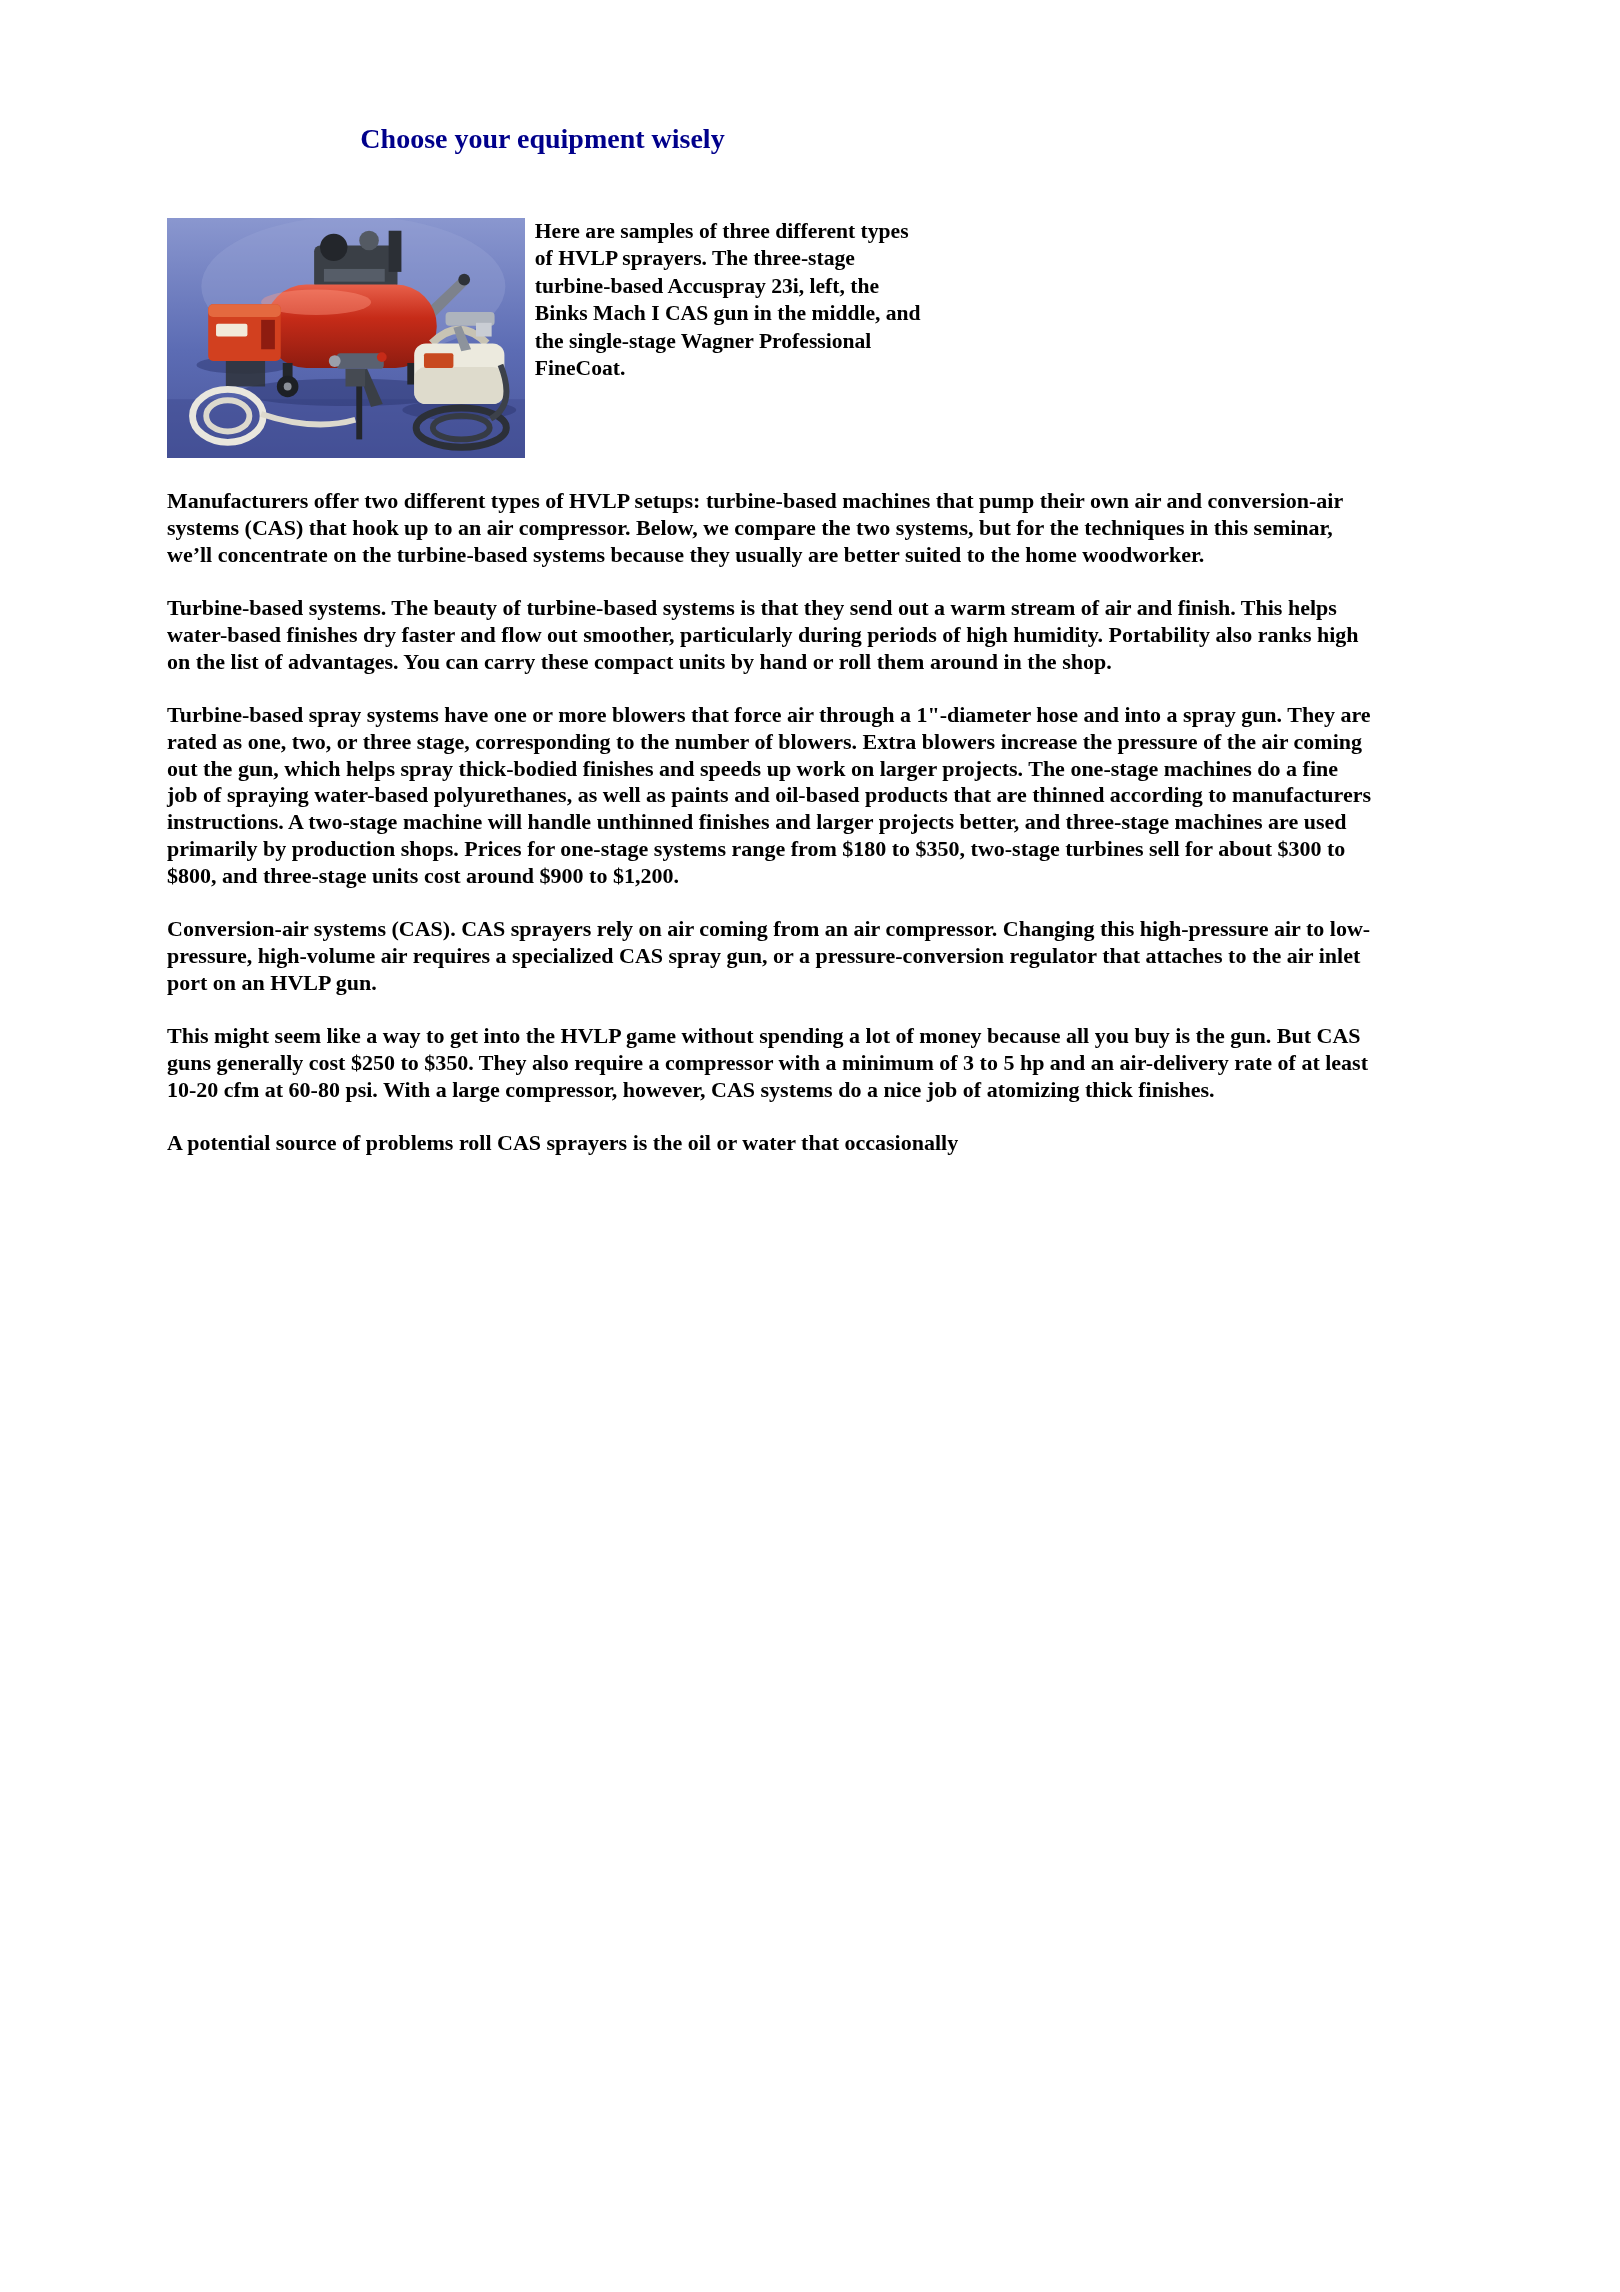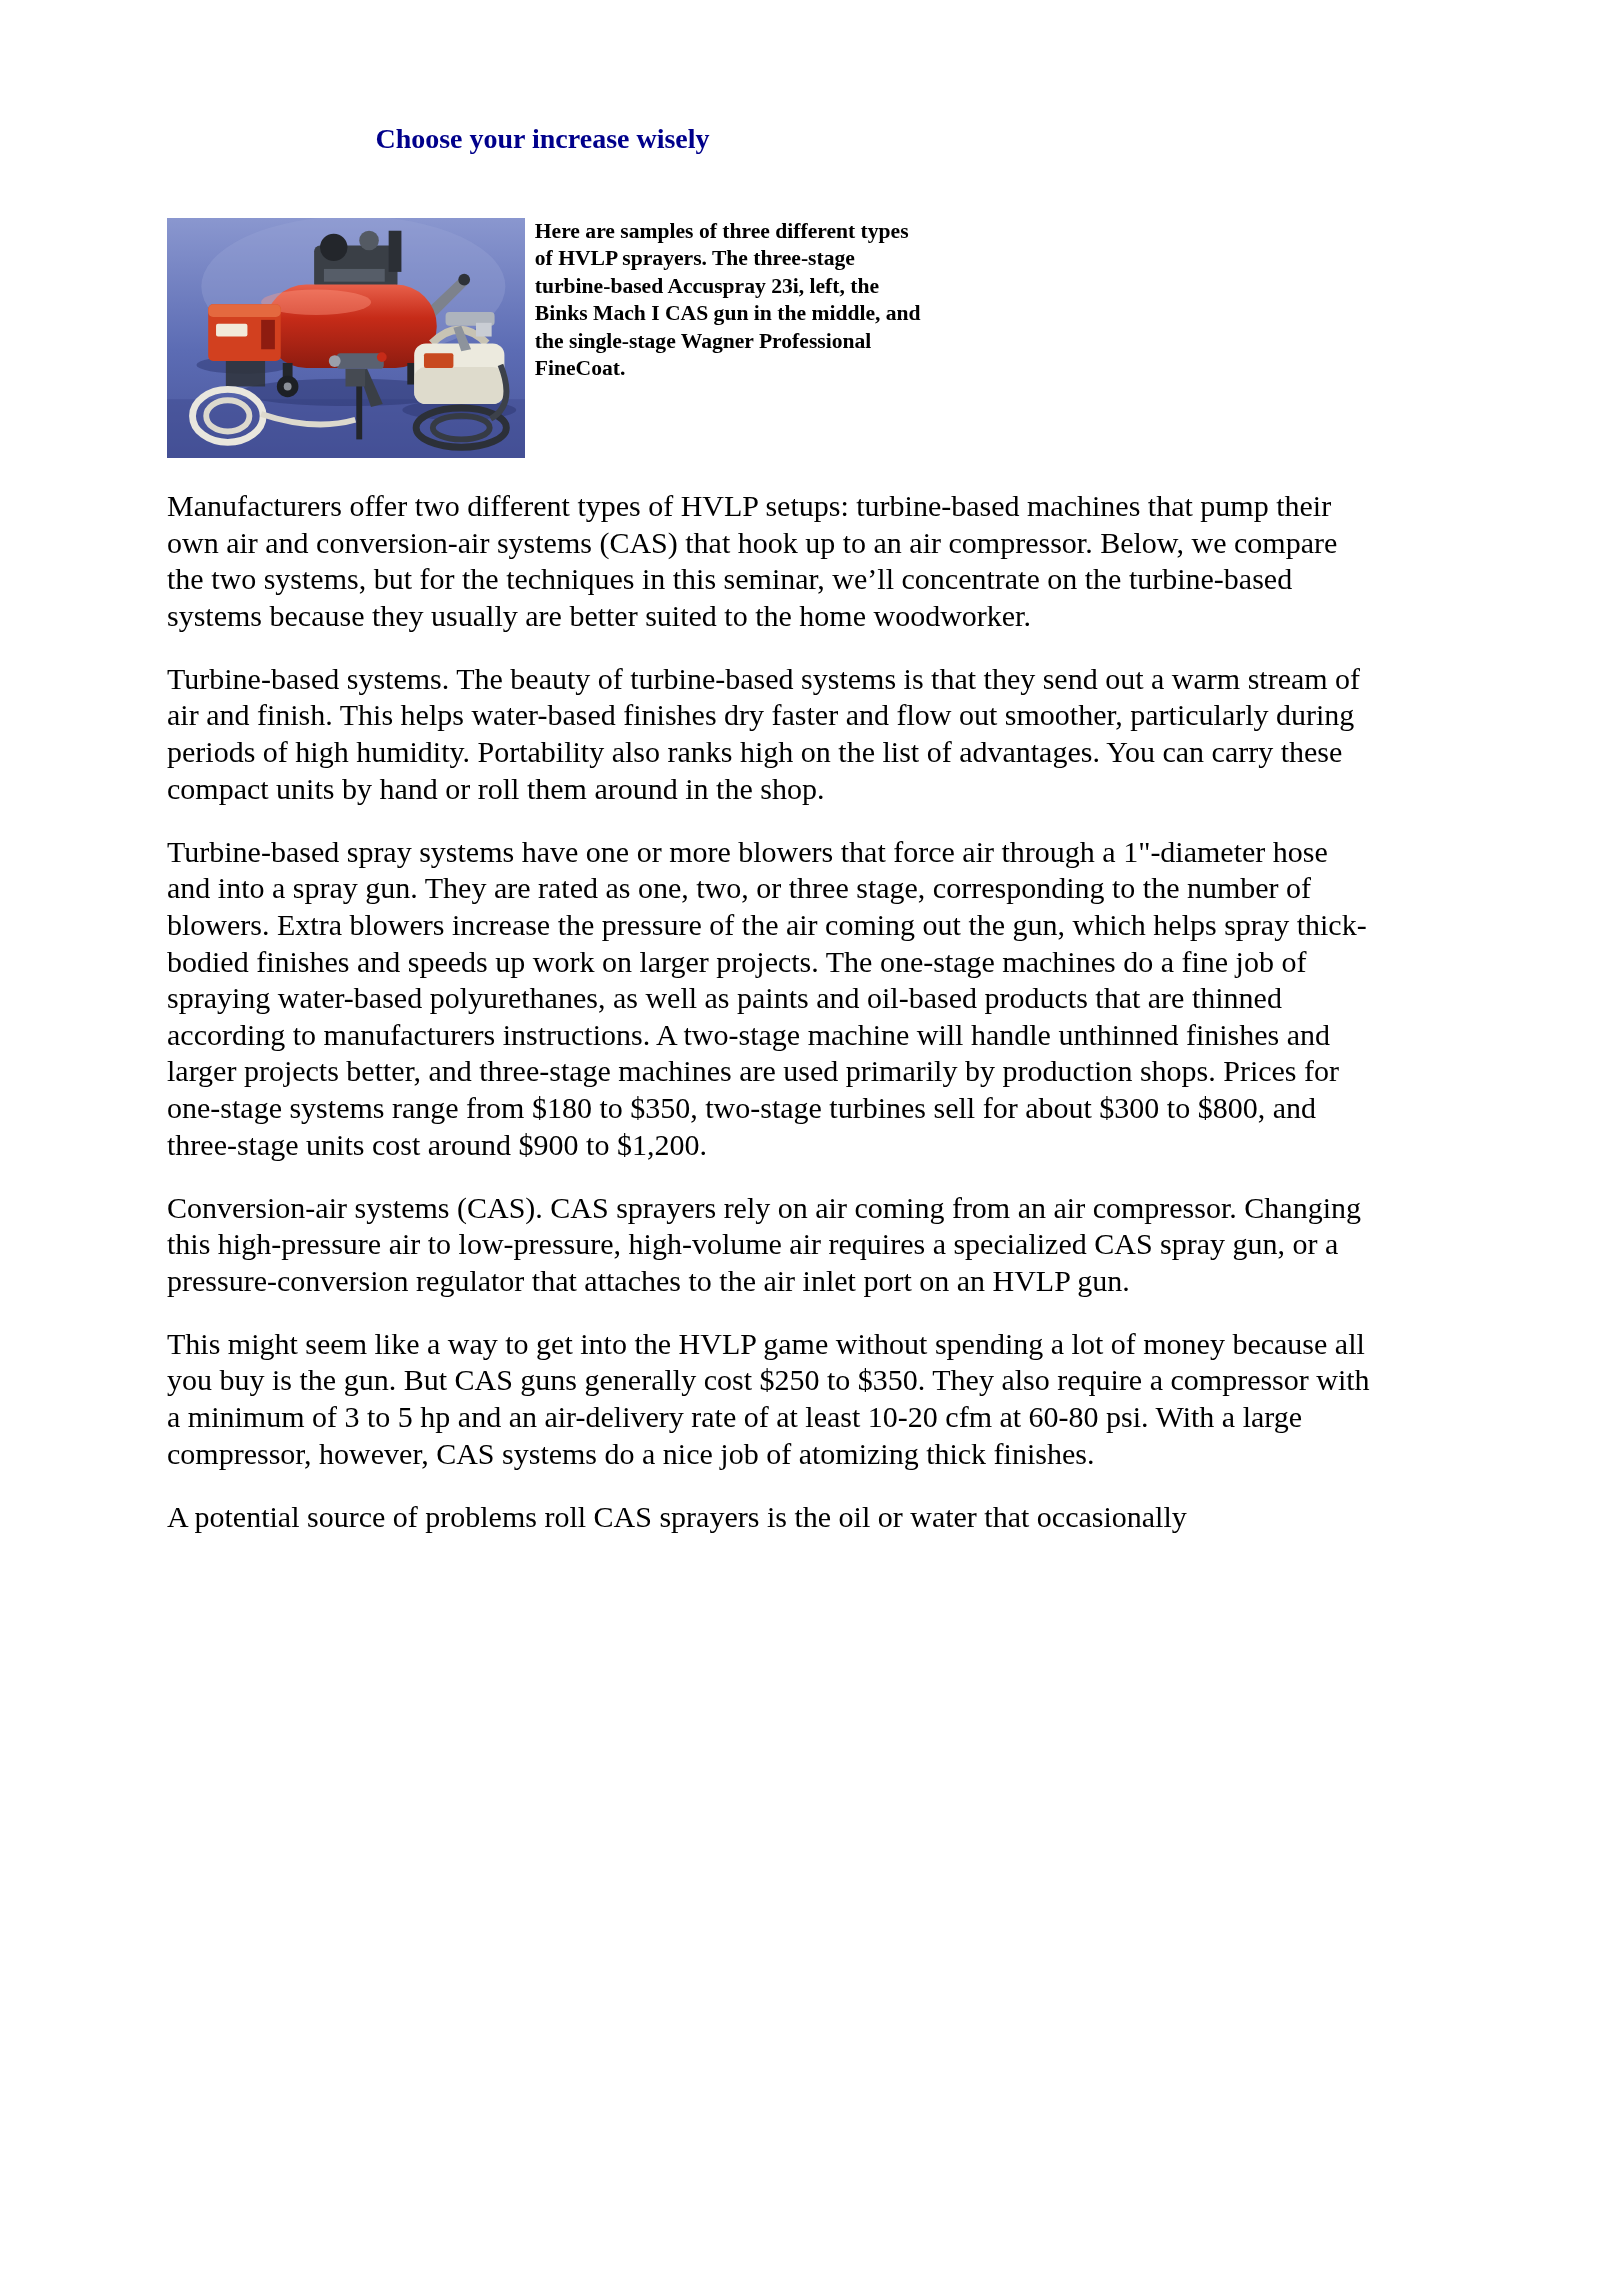--- a/index.html
+++ b/index.html
@@ -44,31 +44,32 @@
     margin: 0;
     font-size: 21.6px;
     font-weight: bold;
     line-height: 1.27;
   }
   .body-text {
     position: absolute;
     top: 488px;
     left: 167px;
     width: 1204px;
-    font-size: 30px;
+    font-size: 22px;
     line-height: 1.22;
+    font-weight: bold;
   }
   .body-text p { margin: 0 0 26.5px 0; }
 </style>
 </head>
 <body>
 
 <div class="page">
 
-  <h1 class="title">Choose your increase wisely</h1>
+  <h1 class="title">Choose your equipment wisely</h1>
 
   <div class="figure-row">
 
     <div class="photo">
       <svg viewBox="0 0 365 245" xmlns="http://www.w3.org/2000/svg" preserveAspectRatio="none">
         <defs>
           <linearGradient id="bg" x1="0" y1="0" x2="0" y2="1">
             <stop offset="0" stop-color="#8a97cf"></stop>
             <stop offset="0.55" stop-color="#5c6cb4"></stop>
             <stop offset="1" stop-color="#49559b"></stop>

